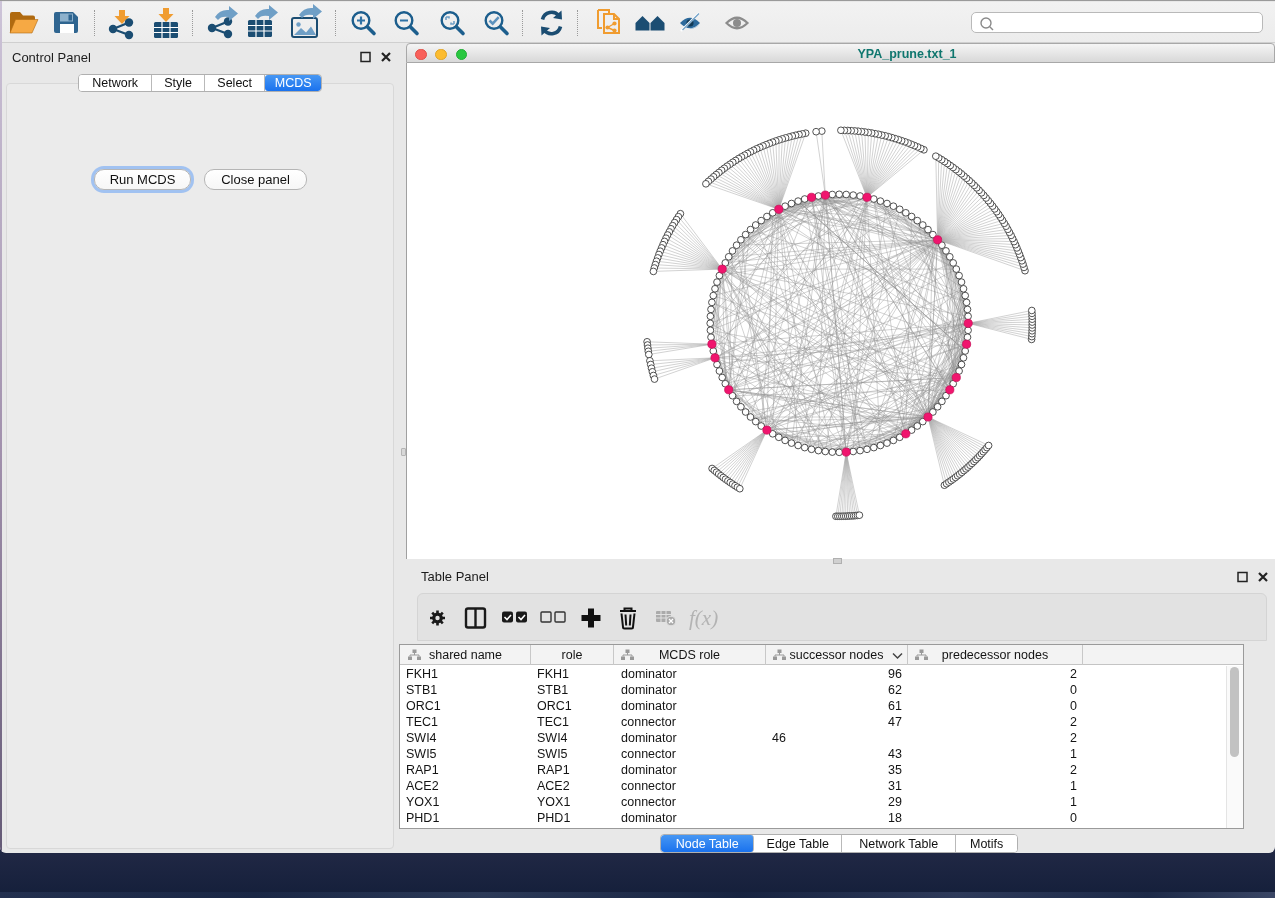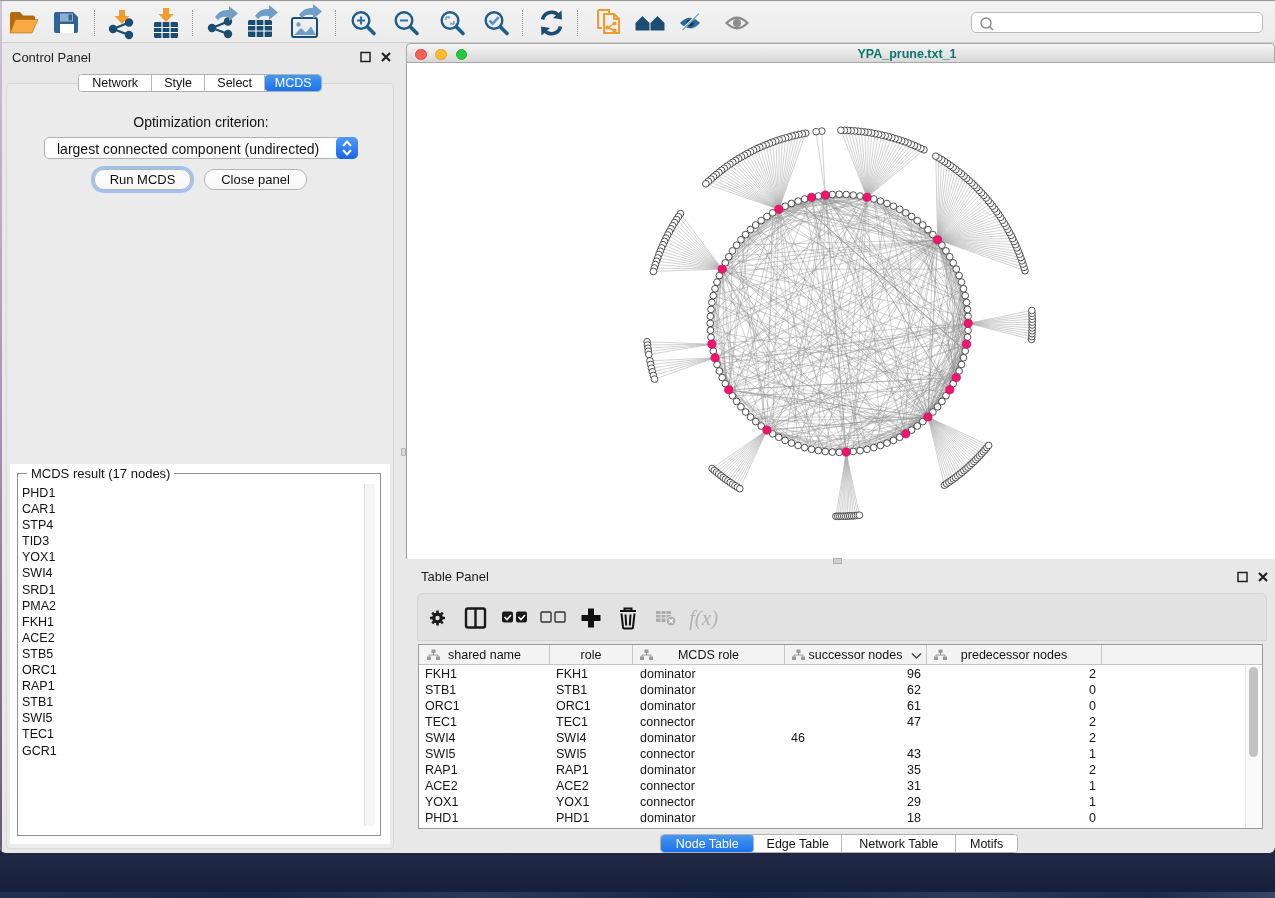--- a/index.html
+++ b/index.html
@@ -154,39 +154,23 @@
 <rect x="1" y="1.5" width="9" height="9" fill="none" stroke="#222" stroke-width="1.5"></rect>
 <path d="M22 2 L30 10 M30 2 L22 10" stroke="#222" stroke-width="2.2"></path>
 </svg>
 <div class="cpanel"></div>
 <div class="tabs" style="left:78px;top:73px;width:244px">
 <div class="tab" style="width:74px">Network</div>
 <div class="tab" style="width:53px">Style</div>
 <div class="tab" style="width:61px">Select</div>
 <div class="tab sel" style="width:56px">MCDS</div>
 </div>
-<div class="abs" style="left:6px;top:113px;width:390px;text-align:center;font-size:14px;color:#111">Optimization criterion:</div>
-<div class="abs" style="left:44px;top:136px;width:314px;height:22px;background:#fff;border:1px solid #b2b2b2;border-radius:5px">
-<div class="abs" style="left:12px;top:2.5px;font-size:14px;color:#111">largest connected component (undirected)</div>
-<div class="abs" style="right:-1px;top:-1px;width:22px;height:22px;background:linear-gradient(180deg,#4f9cf5,#1767ee);border-radius:5px">
-<svg width="22" height="22">
-          <path d="M7 9 L11 4.5 L15 9" fill="none" stroke="#fff" stroke-width="2"></path>
-          <path d="M7 13 L11 17.5 L15 13" fill="none" stroke="#fff" stroke-width="2"></path>
-        </svg>
-</div>
-</div>
 <div class="btn" style="left:94px;top:168px;width:97px;height:21px;line-height:20px;box-shadow:0 0 0 3px rgba(100,160,245,.55)">Run MCDS</div>
 <div class="btn" style="left:204px;top:168px;width:103px;height:21px;line-height:20px">Close panel</div>
 
-<div class="abs" style="left:10px;top:463px;width:380px;height:380px;background:#fff">
-<div class="abs" style="left:7px;top:9px;width:364px;height:363px;border:1px solid #8f8f8f"></div>
-<div class="abs" style="left:17px;top:2px;background:#fff;padding:0 4px;font-size:13px;color:#111">MCDS result (17 nodes)</div>
-<div class="abs" style="left:354px;top:20px;width:11px;height:342px;background:#f5f5f5;border-left:1px solid #e0e0e0"></div>
-<div class="abs" style="left:12px;top:21px;font-size:12.5px;color:#111;line-height:16.1px">PHD1<br>CAR1<br>STP4<br>TID3<br>YOX1<br>SWI4<br>SRD1<br>PMA2<br>FKH1<br>ACE2<br>STB5<br>ORC1<br>RAP1<br>STB1<br>SWI5<br>TEC1<br>GCR1</div>
-</div>
 
 <div class="abs" style="left:400.5px;top:446.5px;width:5px;height:8px;background:#d8d8d8;border:1px solid #b5b5b5;border-radius:1px"></div>
 
 <div class="nettitle">
 <div class="tl" style="left:8.2px;top:4.8px;background:#f9605a;border:0.5px solid #e04f47"></div>
 <div class="tl" style="left:28.4px;top:4.8px;background:#fcbc2f;border:0.5px solid #e0a425"></div>
 <div class="tl" style="left:48.6px;top:4.8px;background:#28c73f;border:0.5px solid #20ad35"></div>
 </div>
 <div class="abs" style="left:807px;top:45.5px;width:200px;text-align:center;font-size:12.5px;font-weight:700;color:#0f766e">YPA_prune.txt_1</div>
 <div class="netcanvas"></div>
@@ -1210,21 +1194,21 @@
 <g>
 <rect x="655" y="609" width="15" height="11" rx="1" fill="#ababab"></rect>
 <path d="M655 612.5 h15 M655 616 h15 M660 609 v11 M665 609 v11" stroke="#e2e2e2" stroke-width="1"></path>
 <circle cx="670" cy="619" r="4.8" fill="#ababab" stroke="#e2e2e2" stroke-width="1"></circle>
 <path d="M668 617 l4 4 M672 617 l-4 4" stroke="#fff" stroke-width="1.3"></path>
 </g>
 
 <text x="688" y="623" font-family="Liberation Serif, serif" font-style="italic" font-size="21" fill="#b3b3b3">f(x)</text>
 </svg>
 </div>
-<div class="abs" style="left:418px;top:643px;width:845px;height:185px;background:#fff;border:1px solid #9a9a9a">
+<div class="abs" style="left:399px;top:643px;width:845px;height:185px;background:#fff;border:1px solid #9a9a9a">
 
 <div class="abs" style="left:0;top:0;width:843px;height:20px;background:#f3f3f3;border-bottom:1px solid #c4c4c4"></div>
 <div class="hdrcell" style="left:1px;width:130px">shared name</div>
 <svg class="abs" width="13" height="12" style="left:8px;top:4px">
         <g fill="#999">
           <rect x="4.5" y="0.5" width="4" height="3.5"></rect>
           <rect x="0" y="7.5" width="4" height="3.5"></rect>
           <rect x="9" y="7.5" width="4" height="3.5"></rect>
         </g>
         <path d="M6.5 4 v2 M2 7.5 v-1.5 h9 v1.5" stroke="#999" fill="none"></path>

